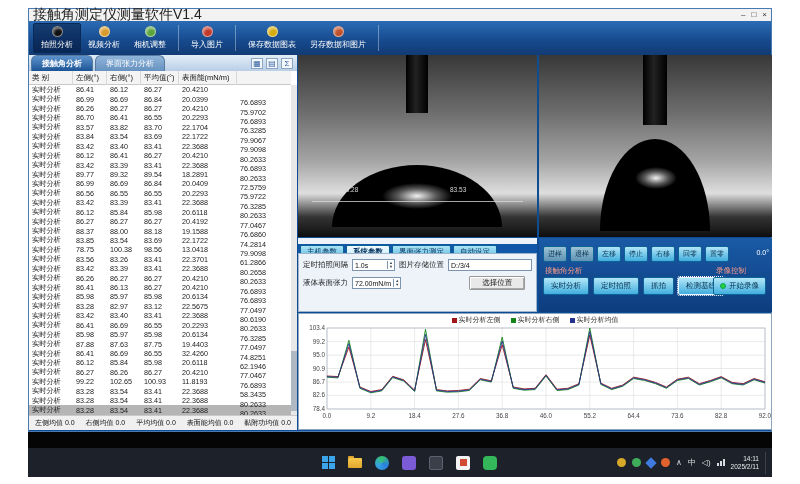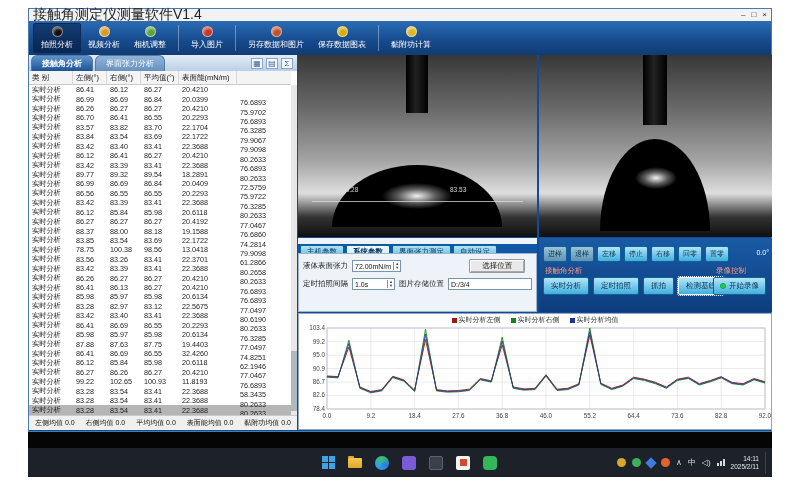--- a/index.html
+++ b/index.html
@@ -169,32 +169,28 @@
           <span class="ticon" style="background: rgb(90, 165, 60);"></span>
           <span class="tlabel">相机调整</span>
         </div>
         <span class="tsep"></span>
         <div class="tbtn">
           <span class="ticon" style="background: rgb(192, 57, 43);"></span>
           <span class="tlabel">导入图片</span>
         </div>
         <span class="tsep"></span>
         <div class="tbtn">
+          <span class="ticon" style="background: rgb(212, 172, 13);"></span>
+          <span class="tlabel">保存数据图表</span>
+        </div>
+        <div class="tbtn">
           <span class="ticon" style="background: rgb(192, 81, 43);"></span>
           <span class="tlabel">另存数据和图片</span>
         </div>
-        <div class="tbtn">
-          <span class="ticon" style="background: rgb(212, 172, 13);"></span>
-          <span class="tlabel">保存数据图表</span>
-        </div>
         <span class="tsep"></span>
-        <div class="tbtn">
-          <span class="ticon" style="background: rgb(217, 182, 42);"></span>
-          <span class="tlabel">黏附功计算</span>
-        </div>
       </div>
 
     <div id="leftpanel">
       <div id="ltabs">
           <span class="ltab active">接触角分析</span>
           <span class="ltab">界面张力分析</span>
           <span id="ltools">
             <span class="ltool">▦</span>
             <span class="ltool">▤</span>
             <span class="ltool">Σ</span>
@@ -519,41 +515,41 @@
 
     <div id="params">
       <div id="ptabs">
           <span class="ptab">主机参数</span>
           <span class="ptab active">系统参数</span>
           <span class="ptab">界面张力测定</span>
           <span class="ptab">自动设定</span>
         </div>
       <div id="pbody">
         <div class="prow">
+          <span class="plabel">定时拍照间隔</span>
+          <span class="spin">
+            <span class="spinval">1.0s</span>
+            <span class="arrows">
+                <span>▲</span>
+                <span>▼</span>
+              </span>
+          </span>
+          <span class="plabel">图片存储位置</span>
+          <span class="pathfield">D:/3/4</span>
+        </div>
+        <div class="prow">
           <span class="plabel">液体表面张力</span>
           <span class="spin">
             <span class="spinval">72.00mN/m</span>
             <span class="arrows">
                 <span>▲</span>
                 <span>▼</span>
               </span>
           </span>
           <button id="choosebtn">选择位置</button>
-        </div>
-        <div class="prow">
-          <span class="plabel">定时拍照间隔</span>
-          <span class="spin">
-            <span class="spinval">1.0s</span>
-            <span class="arrows">
-                <span>▲</span>
-                <span>▼</span>
-              </span>
-          </span>
-          <span class="plabel">图片存储位置</span>
-          <span class="pathfield">D:/3/4</span>
         </div>
       </div>
     </div>
 
     <div id="control">
       <div id="mrow">
           <button class="mbtn dim">进样</button>
           <button class="mbtn dim">退样</button>
           <button class="mbtn">左移</button>
           <button class="mbtn">停止</button>

